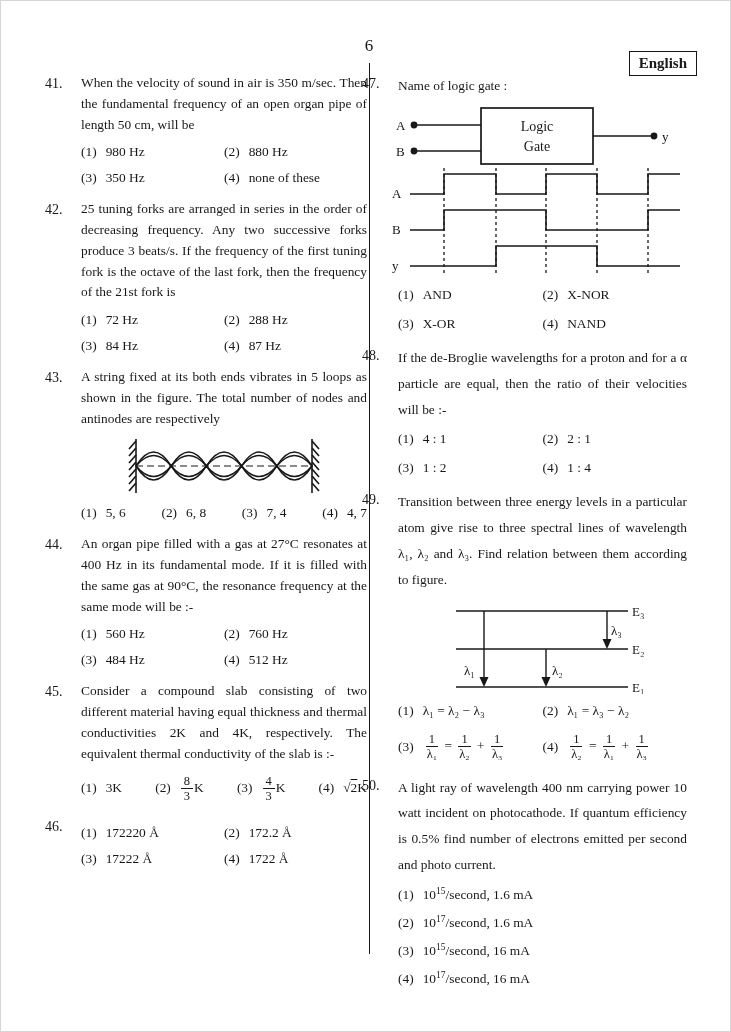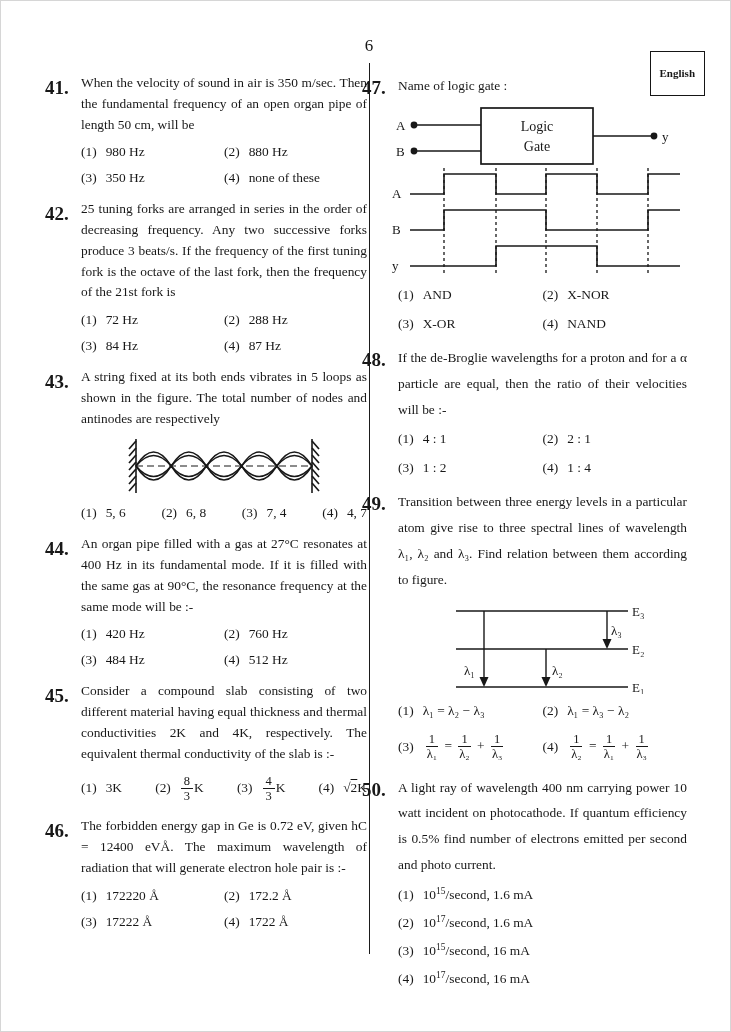--- a/index.html
+++ b/index.html
@@ -2,28 +2,28 @@
 <html><head>
 <meta charset="utf-8">
 <title>Exam Page</title>
 <style>
   *{margin:0;padding:0;box-sizing:border-box}
   html,body{background:#ececec}
   body{font-family:"Liberation Serif","DejaVu Serif",serif;}
   .page{position:relative;width:731px;height:1032px;background:#ffffff;color:#181818;
         border:1px solid #d6d6d6;overflow:hidden;margin:0 auto}
   .page-number{position:absolute;top:35px;left:352px;width:32px;text-align:center;font-size:17px}
-  .lang-tag{position:absolute;top:50px;right:25px;border:1.6px solid #151515;
-            padding:14px 9px;font-size:11px;font-weight:700;line-height:15px}
+  .lang-tag{position:absolute;top:50px;right:33px;border:1.6px solid #151515;
+            padding:4px 9px;font-size:15px;font-weight:700;line-height:15px}
   .divider{position:absolute;left:368px;top:62px;width:1.4px;height:891px;background:#1b1b1b}
   .col{position:absolute;top:72px}
   .col-left{left:40px;width:326px}
   .col-right{left:361px;width:325px}
   .question{display:flex;margin-bottom:13px}
-  .qnum{flex:0 0 40px;width:40px;font-weight:700;font-size:19px;padding-left:4px;line-height:1.55}
+  .qnum{flex:0 0 40px;width:40px;font-weight:400;font-size:14px;padding-left:4px;line-height:1.55}
   .col-right .qnum{flex-basis:36px;width:36px;padding-left:0}
   .qbody{flex:1;min-width:0}
   .qtext{font-size:13.4px;line-height:1.55;text-align:justify}
   .col-right .qtext{line-height:1.93}
   .options{margin-top:9px;font-size:13.4px}
   .grid2{display:grid;grid-template-columns:1fr 1fr;row-gap:10px}
   .col-right .grid2{row-gap:13px}
   .row4{display:flex;justify-content:space-between;align-items:center}
   .col1{display:grid;grid-template-columns:1fr;row-gap:12px}
   .option{display:flex;align-items:center;gap:9px}
@@ -154,21 +154,21 @@
           </div>
         </div>
       </div>
       <div class="question">
         <div class="qnum">44.</div>
         <div class="qbody">
           <div class="qtext">An organ pipe filled with a gas at 27°C resonates at 400 Hz in its fundamental mode. If it is filled with the same gas at 90°C, the resonance frequency at the same mode will be :-</div>
           <div class="options grid2">
             <div class="option">
               <span class="olabel">(1)</span>
-              <span class="oval">420 Hz</span>
+              <span class="oval">560 Hz</span>
             </div>
             <div class="option">
               <span class="olabel">(2)</span>
               <span class="oval">760 Hz</span>
             </div>
             <div class="option">
               <span class="olabel">(3)</span>
               <span class="oval">484 Hz</span>
             </div>
             <div class="option">
@@ -204,21 +204,20 @@
             <div class="option">
               <span class="olabel">(4)</span>
               <span class="oval">√<span class="ovl">2</span>K</span>
             </div>
           </div>
         </div>
       </div>
       <div class="question">
         <div class="qnum">46.</div>
         <div class="qbody">
-          <div class="qtext">The forbidden energy gap in Ge is 0.72 eV, given hC = 12400 eVÅ. The maximum wavelength of radiation that will generate electron hole pair is :-</div>
           <div class="options grid2">
             <div class="option">
               <span class="olabel">(1)</span>
               <span class="oval">172220 Å</span>
             </div>
             <div class="option">
               <span class="olabel">(2)</span>
               <span class="oval">172.2 Å</span>
             </div>
             <div class="option">

